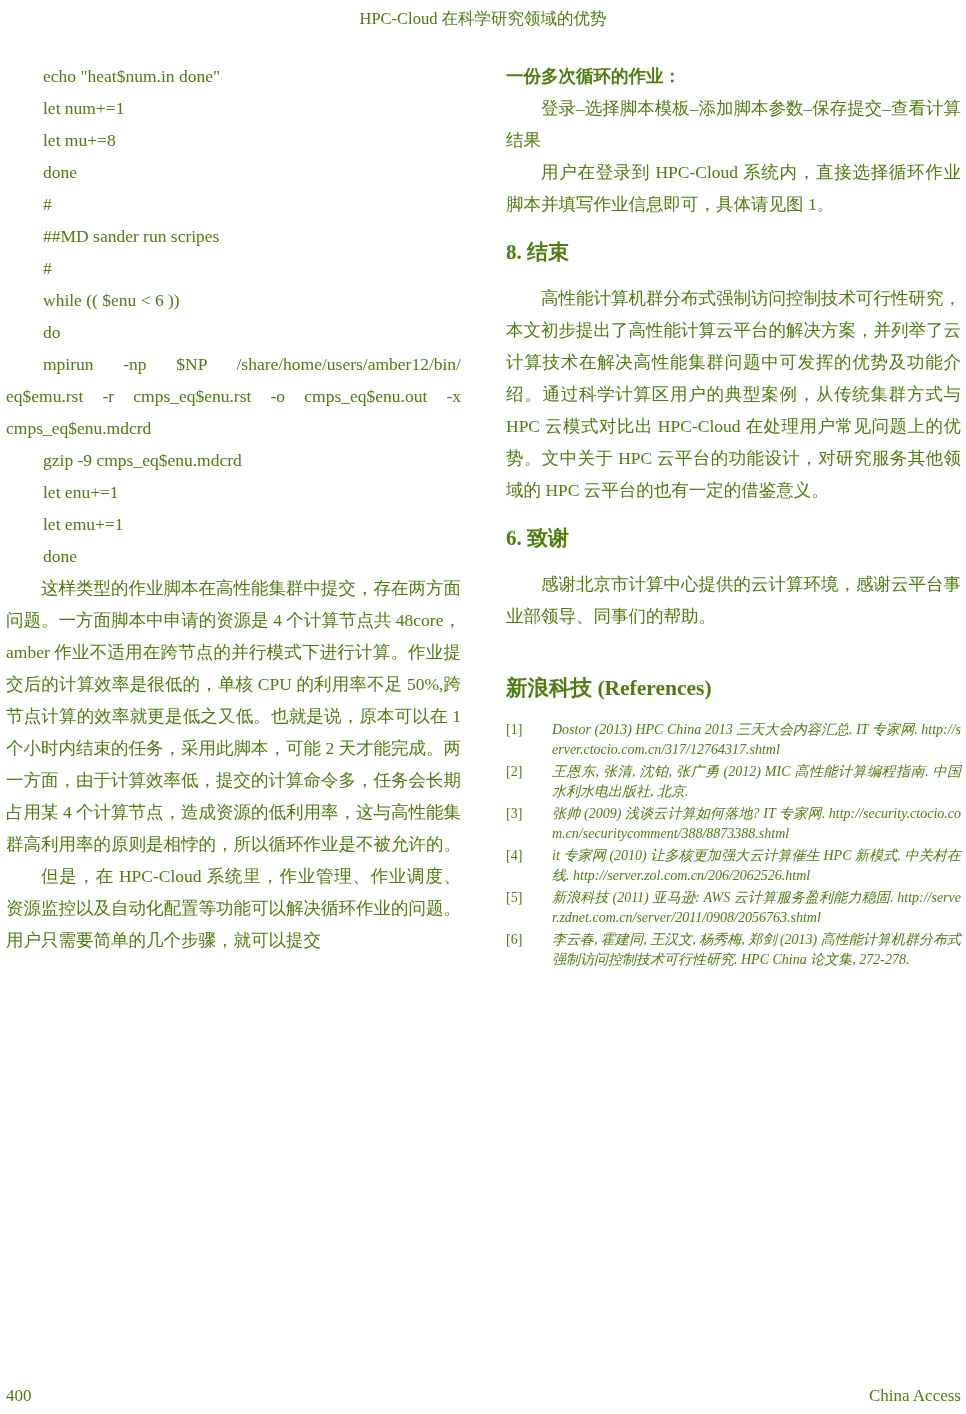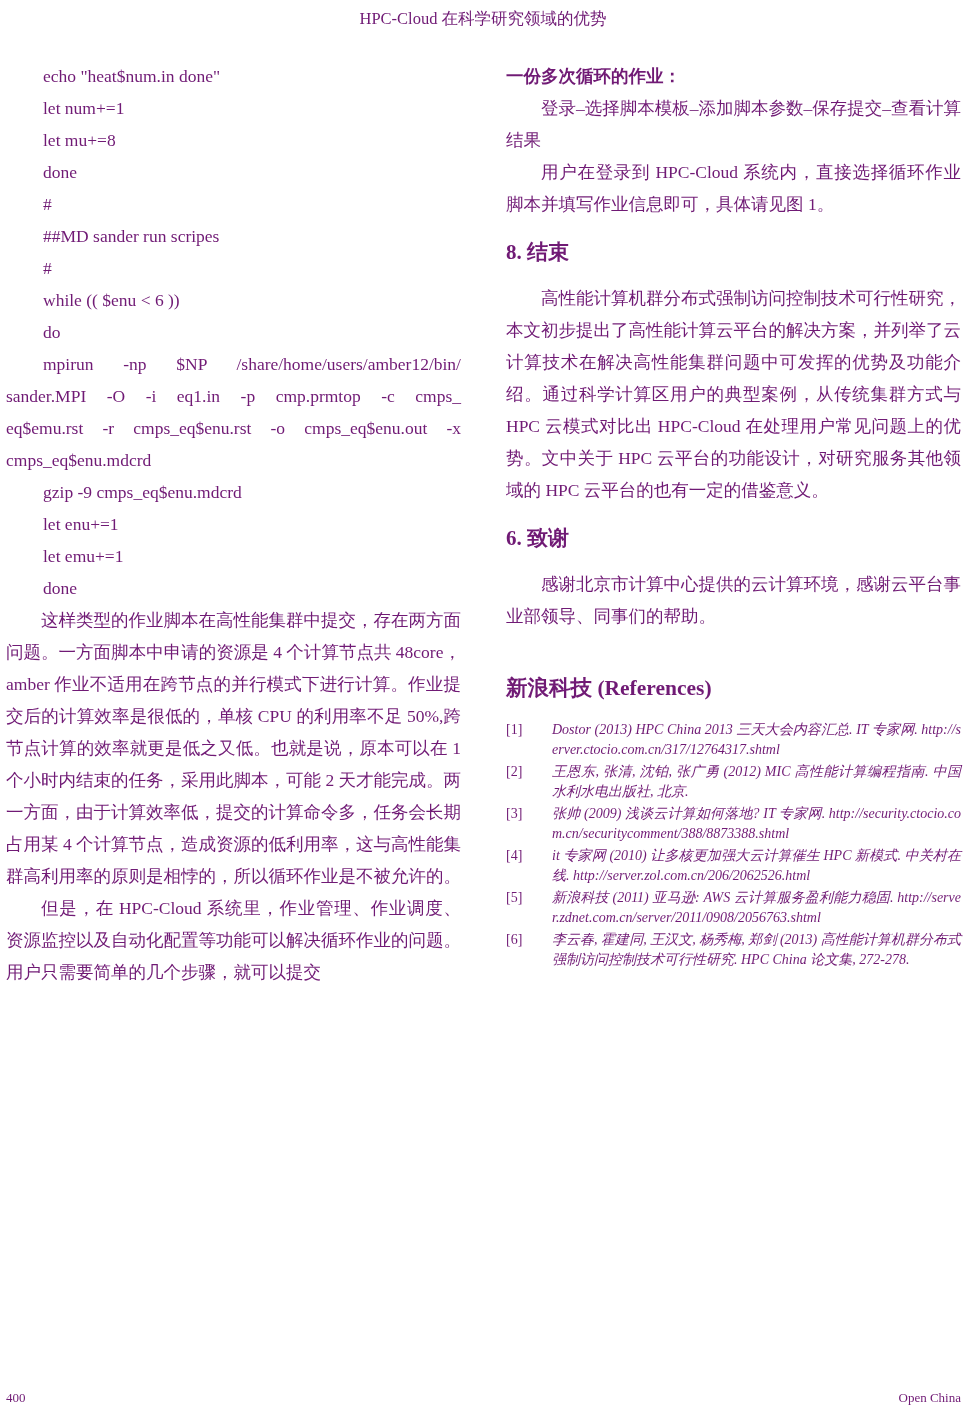--- a/index.html
+++ b/index.html
@@ -3,21 +3,21 @@
 <meta charset="utf-8">
 <style>
   * { margin: 0; padding: 0; box-sizing: border-box; }
   html, body { background: #ffffff; }
   .page {
     position: relative;
     width: 966px;
     height: 1414px;
     margin: 0 auto;
     background: #ffffff;
-    color: #701a75;
+    color: #4d7c0f;
     font-family: "Liberation Serif", "DejaVu Serif", serif;
     overflow: hidden;
     padding-left: 32px;
   }
   .header {
     position: absolute;
     top: 8px; left: 0; right: 0;
     text-align: center;
     font-size: 16.5px;
   }
@@ -68,21 +68,21 @@
     flex: 1;
     text-align: justify;
     word-break: break-all;
     font-style: italic;
   }
   .footer {
     position: absolute;
     left: 6px; right: 5px; bottom: 8px;
     display: flex;
     justify-content: space-between;
-    font-size: 13px;
+    font-size: 17px;
   }
 </style>
 </head>
 <body>
 
 <div class="page">
 
   <div class="header">
     <span>HPC-Cloud 在科学研究领域的优势</span>
   </div>
@@ -94,21 +94,20 @@
         <div class="code-line ind">echo "heat$num.in done"</div>
         <div class="code-line ind">let num+=1</div>
         <div class="code-line ind">let mu+=8</div>
         <div class="code-line ind">done</div>
         <div class="code-line ind">#</div>
         <div class="code-line ind">##MD sander run scripes</div>
         <div class="code-line ind">#</div>
         <div class="code-line ind">while (( $enu &lt; 6 ))</div>
         <div class="code-line ind">do</div>
         <div class="code-line ind just">mpirun -np $NP /share/home/users/amber12/bin/</div>
-        <div class="code-line just">sander.MPI -O -i eq1.in -p cmp.prmtop -c cmps_</div>
         <div class="code-line just">eq$emu.rst -r cmps_eq$enu.rst -o cmps_eq$enu.out -x</div>
         <div class="code-line">cmps_eq$enu.mdcrd</div>
         <div class="code-line ind">gzip -9 cmps_eq$enu.mdcrd</div>
         <div class="code-line ind">let enu+=1</div>
         <div class="code-line ind">let emu+=1</div>
         <div class="code-line ind">done</div>
       </div>
       <p class="body-para">这样类型的作业脚本在高性能集群中提交，存在两方面问题。一方面脚本中申请的资源是 4 个计算节点共 48core，amber 作业不适用在跨节点的并行模式下进行计算。作业提交后的计算效率是很低的，单核 CPU 的利用率不足 50%,跨节点计算的效率就更是低之又低。也就是说，原本可以在 1 个小时内结束的任务，采用此脚本，可能 2 天才能完成。两一方面，由于计算效率低，提交的计算命令多，任务会长期占用某 4 个计算节点，造成资源的低利用率，这与高性能集群高利用率的原则是相悖的，所以循环作业是不被允许的。</p>
       <p class="body-para">但是，在 HPC-Cloud 系统里，作业管理、作业调度、资源监控以及自动化配置等功能可以解决循环作业的问题。用户只需要简单的几个步骤，就可以提交</p>
     </div>
@@ -149,16 +148,16 @@
       <div class="ref-item">
         <span class="ref-num">[6]</span>
         <span class="ref-text">李云春, 霍建同, 王汉文, 杨秀梅, 郑剑 (2013) 高性能计算机群分布式强制访问控制技术可行性研究. HPC China 论文集, 272-278.</span>
       </div>
     </div>
 
   </div>
 
   <div class="footer">
     <span>400</span>
-    <span>Open China</span>
+    <span>China Access</span>
   </div>
 
 </div>
 
 </body></html>

